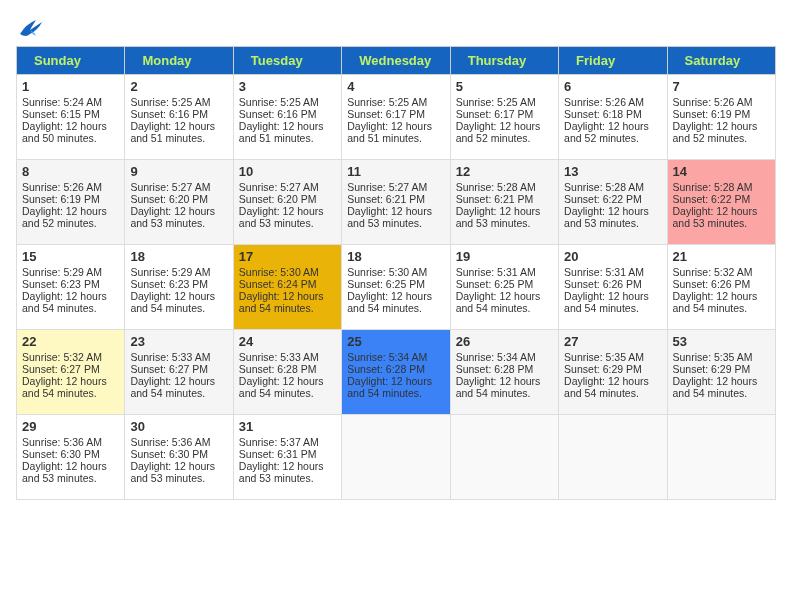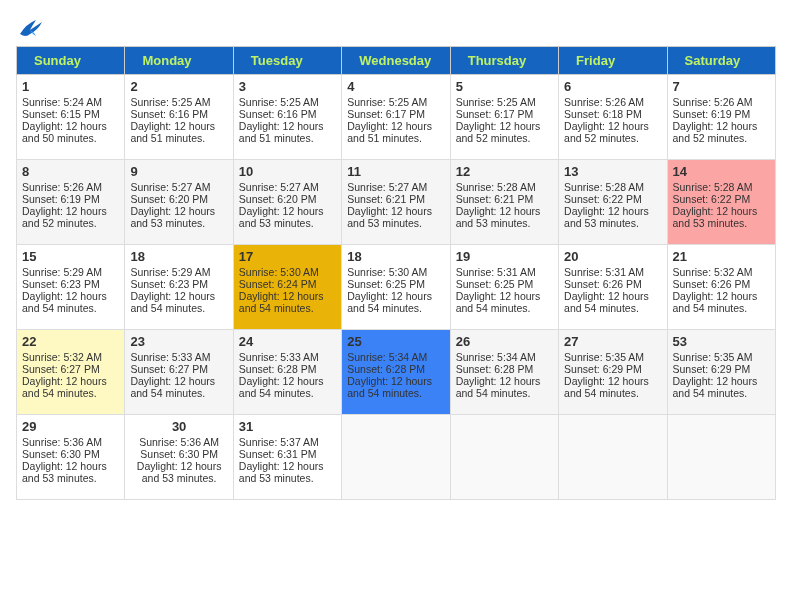--- a/index.html
+++ b/index.html
@@ -155,21 +155,21 @@
           <td style="background: #fef9c3;"><span class="day-num">22</span><span>Sunrise: 5:32 AM</span><br><span>Sunset: 6:27 PM</span><br><span>Daylight: 12 hours and 54 minutes.</span></td>
           <td style="background: rgb(245, 245, 245);"><span class="day-num">23</span><span>Sunrise: 5:33 AM</span><br><span>Sunset: 6:27 PM</span><br><span>Daylight: 12 hours and 54 minutes.</span></td>
           <td style="background: rgb(245, 245, 245);"><span class="day-num">24</span><span>Sunrise: 5:33 AM</span><br><span>Sunset: 6:28 PM</span><br><span>Daylight: 12 hours and 54 minutes.</span></td>
           <td style="background: #3b82f6;"><span class="day-num">25</span><span>Sunrise: 5:34 AM</span><br><span>Sunset: 6:28 PM</span><br><span>Daylight: 12 hours and 54 minutes.</span></td>
           <td style="background: rgb(245, 245, 245);"><span class="day-num">26</span><span>Sunrise: 5:34 AM</span><br><span>Sunset: 6:28 PM</span><br><span>Daylight: 12 hours and 54 minutes.</span></td>
           <td style="background: rgb(245, 245, 245);"><span class="day-num">27</span><span>Sunrise: 5:35 AM</span><br><span>Sunset: 6:29 PM</span><br><span>Daylight: 12 hours and 54 minutes.</span></td>
           <td style="background: rgb(245, 245, 245);"><span class="day-num">53</span><span>Sunrise: 5:35 AM</span><br><span>Sunset: 6:29 PM</span><br><span>Daylight: 12 hours and 54 minutes.</span></td>
         </tr>
         <tr class="week-row">
           <td style="background: rgb(255, 255, 255);"><span class="day-num">29</span><span>Sunrise: 5:36 AM</span><br><span>Sunset: 6:30 PM</span><br><span>Daylight: 12 hours and 53 minutes.</span></td>
-          <td style="background: rgb(255, 255, 255); text-align: center;"><span class="day-num">30</span><span>Sunrise: 5:36 AM</span><br><span>Sunset: 6:30 PM</span><br><span>Daylight: 12 hours and 53 minutes.</span></td>
+          <td style="background: rgb(255, 255, 255);"><span class="day-num">30</span><span>Sunrise: 5:36 AM</span><br><span>Sunset: 6:30 PM</span><br><span>Daylight: 12 hours and 53 minutes.</span></td>
           <td style="background: rgb(255, 255, 255);"><span class="day-num">31</span><span>Sunrise: 5:37 AM</span><br><span>Sunset: 6:31 PM</span><br><span>Daylight: 12 hours and 53 minutes.</span></td>
           <td class="empty-cell" style="background: rgb(249, 249, 249);"></td>
           <td class="empty-cell" style="background: rgb(249, 249, 249);"></td>
           <td class="empty-cell" style="background: rgb(249, 249, 249);"></td>
           <td class="empty-cell" style="background: rgb(249, 249, 249);"></td>
         </tr>
       </tbody>
   </table>
 </div>
 

